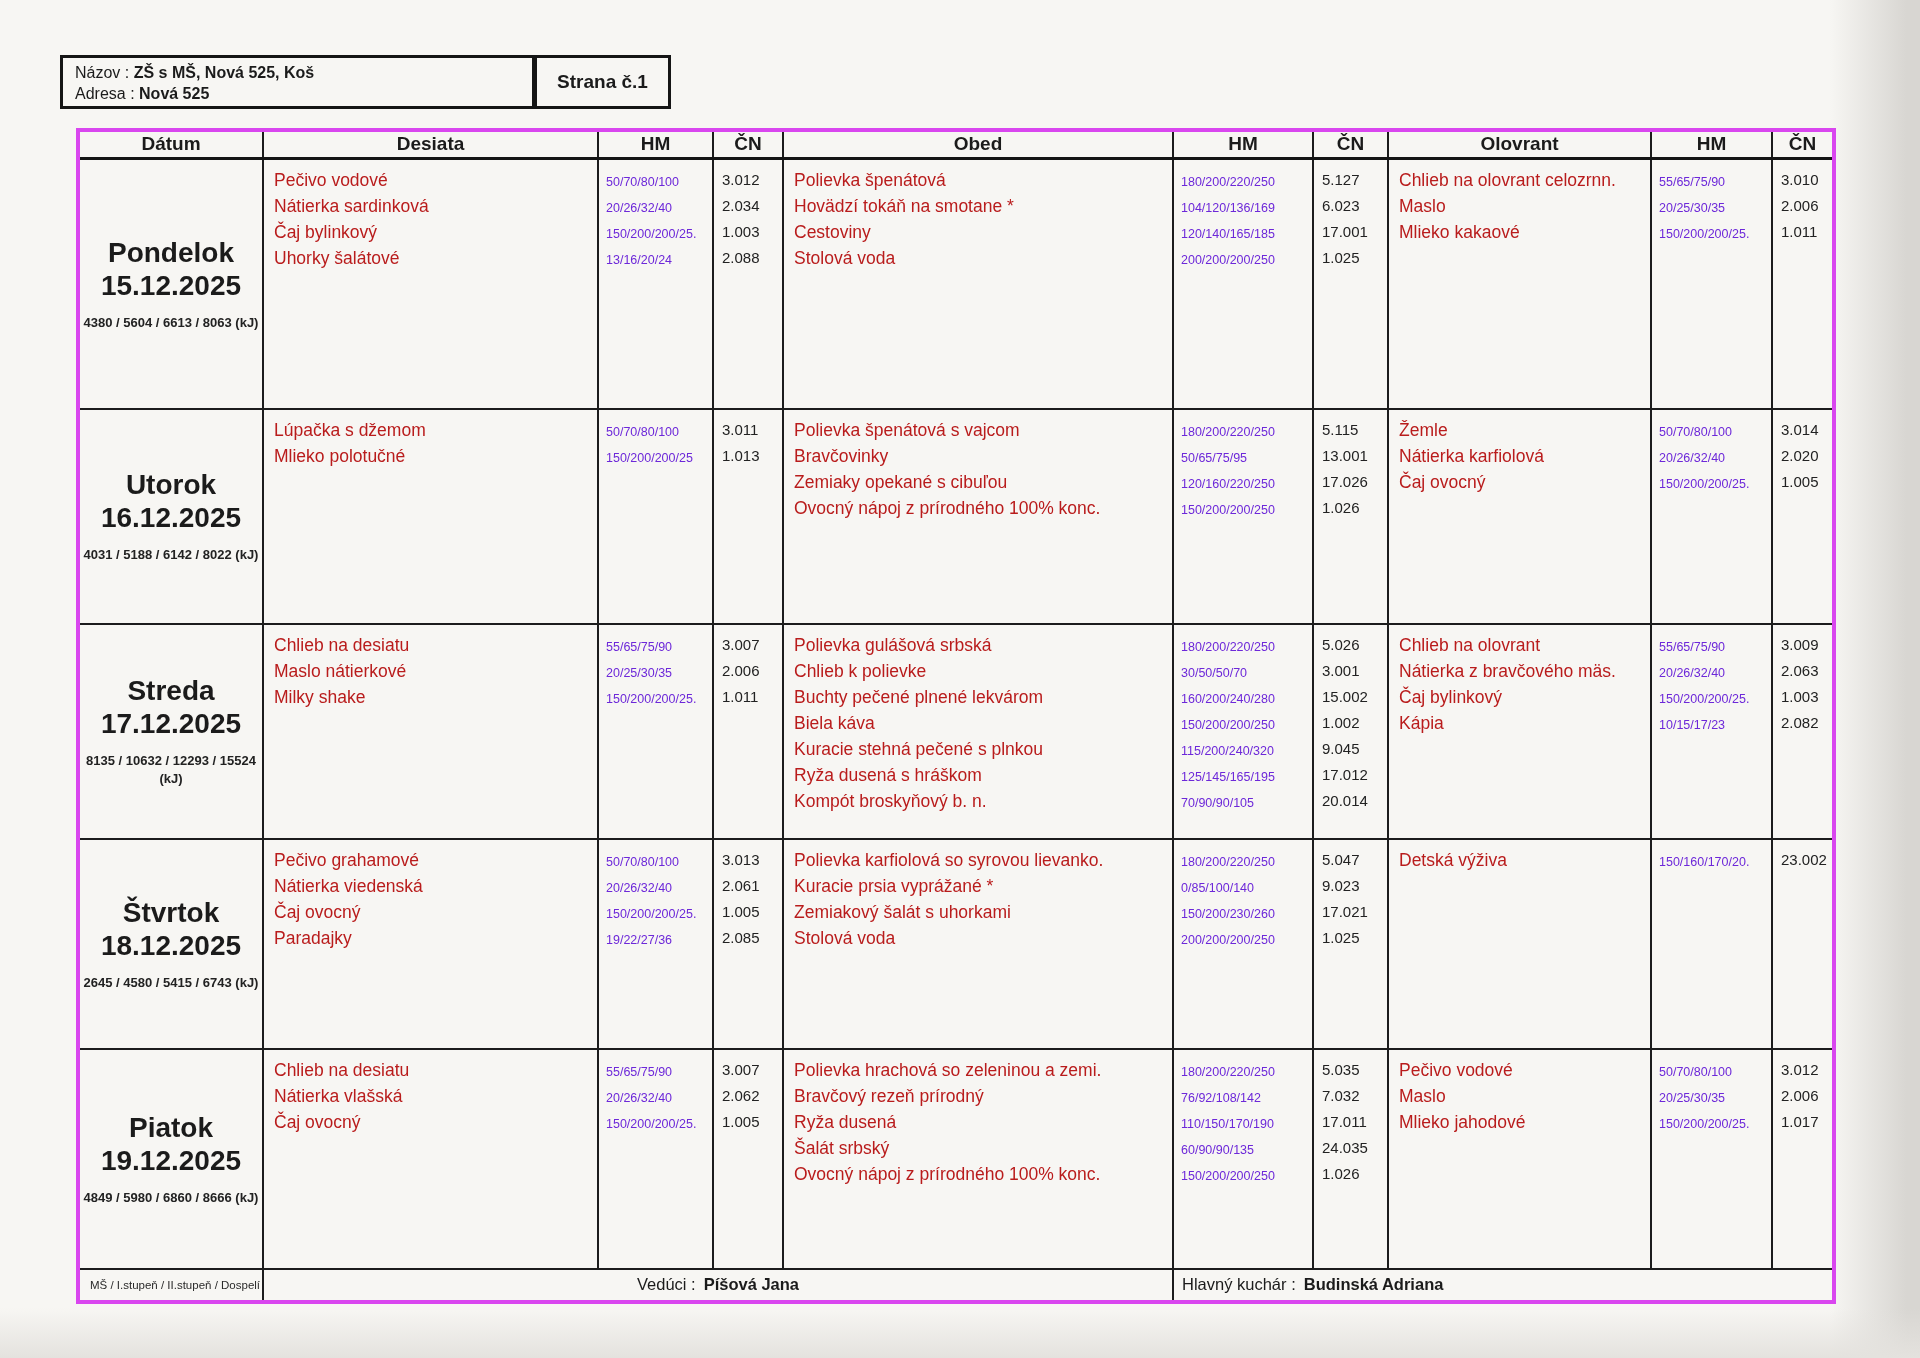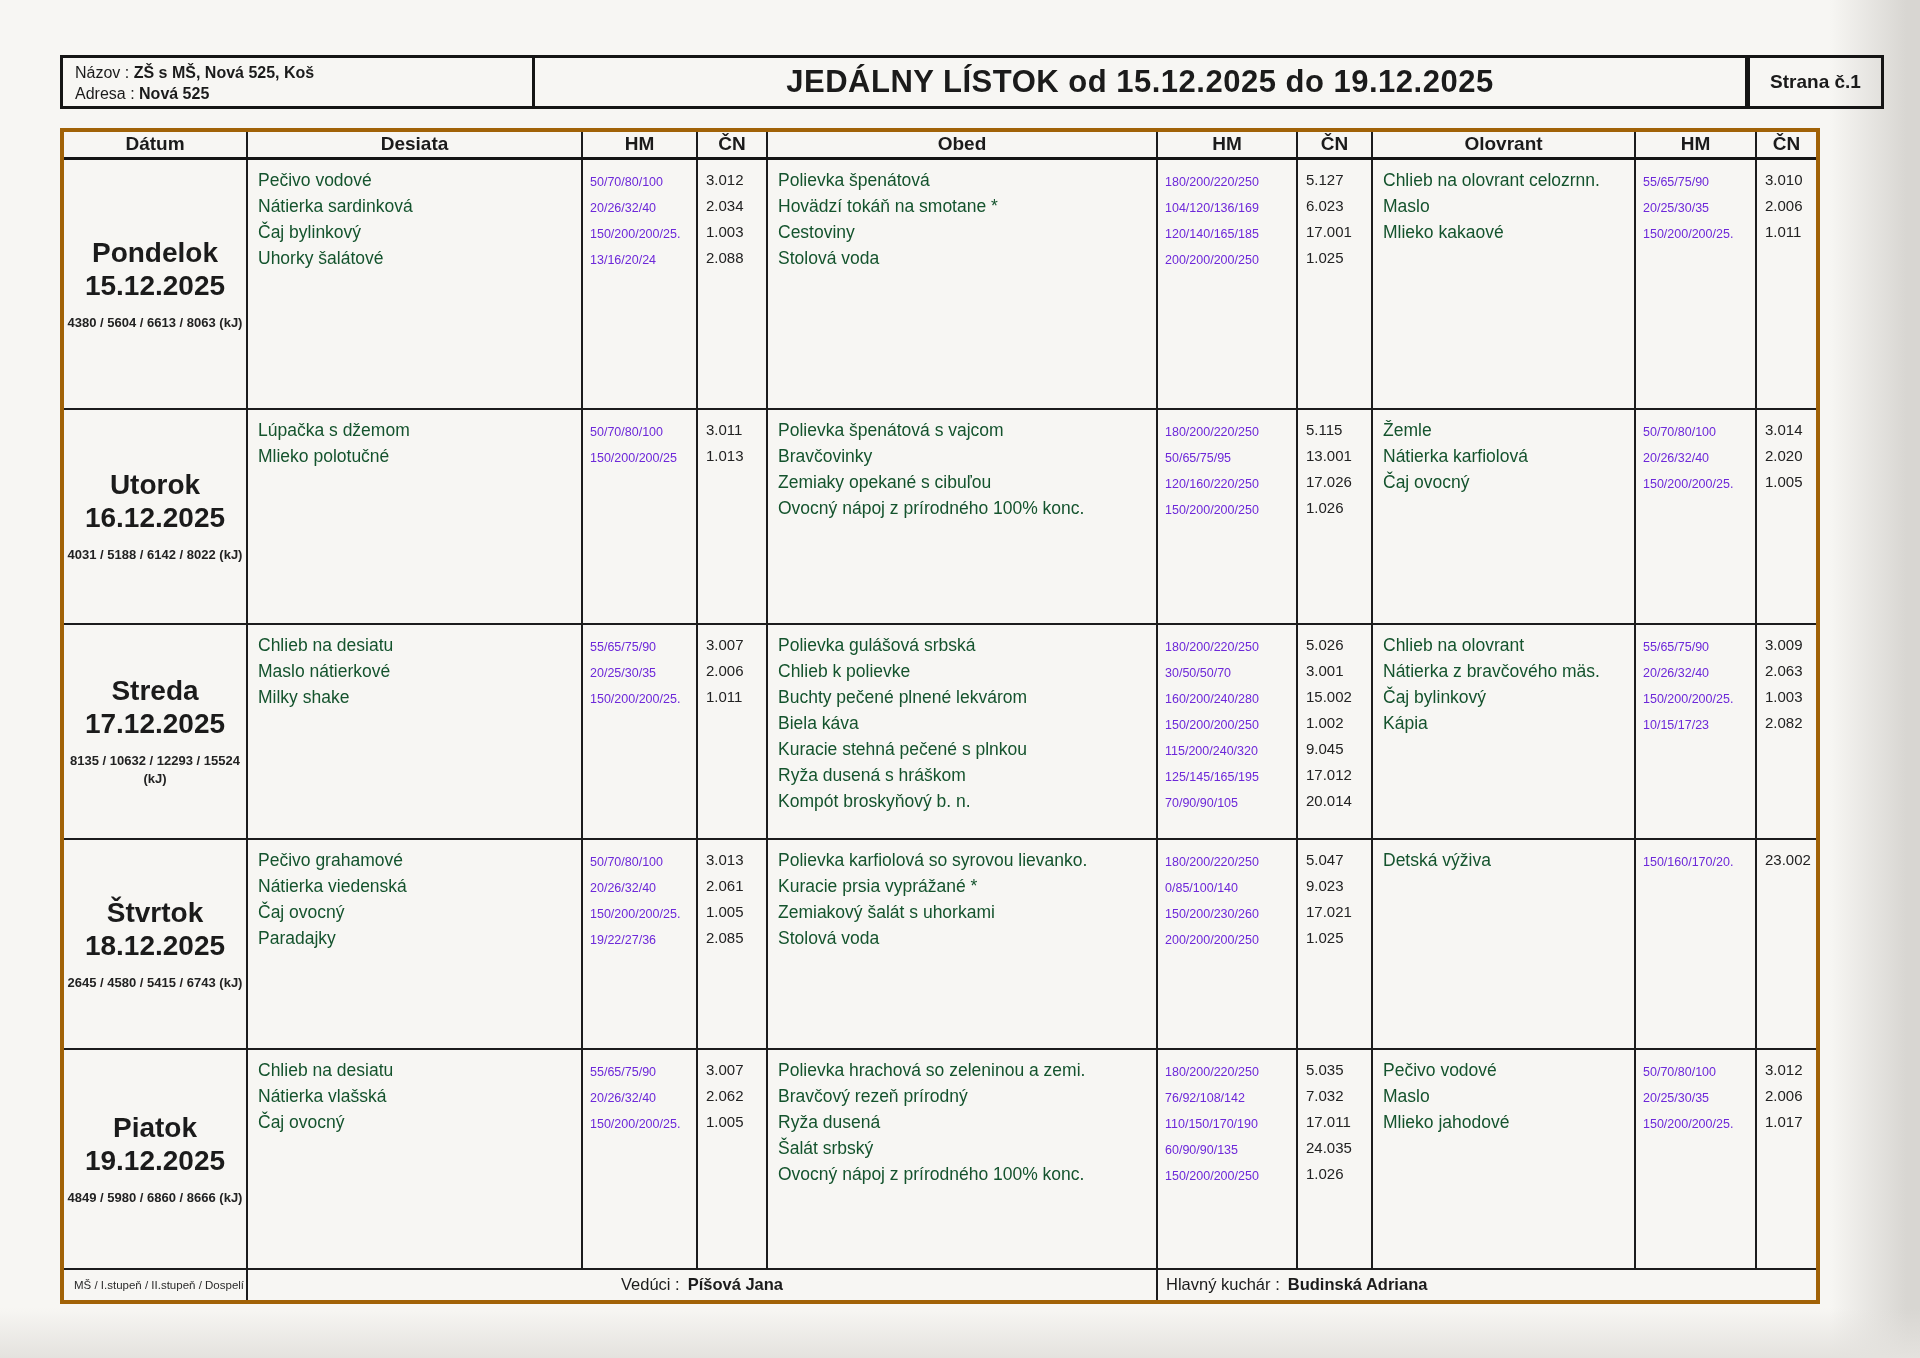--- a/index.html
+++ b/index.html
@@ -46,25 +46,25 @@
   }
   .page-box {
     width:136px; height:100%;
     border:3px solid #151515; border-left:2px solid #151515;
     display:flex; align-items:center; justify-content:center;
   }
   .page-num { font-size:19px; font-weight:bold; white-space:nowrap; }
 
   
   .menu-table {
-    position:absolute; left:60px; top:128px;
+    position:absolute; left:76px; top:128px;
     width:1756px;
     border-collapse:collapse;
     table-layout:fixed;
-    border:4px solid #a16207;
+    border:4px solid #d946ef;
   }
   .menu-table th, .menu-table td {
     border:2px solid #1c1c1c;
     vertical-align:top;
     padding:0;
     overflow:hidden;
   }
   .menu-table thead th {
     height:28px;
     font-size:19px; font-weight:bold;
@@ -83,21 +83,21 @@
     text-align:center;
   }
   .day-name  { font-size:28px; font-weight:bold; line-height:33px; }
   .day-date  { font-size:28px; font-weight:bold; line-height:33px; }
   .day-kj    { font-size:13px; font-weight:bold; line-height:18px; margin-top:12px; color:#222; }
 
   .meal-cell   { padding:7px 4px 4px 10px !important; }
   .hm-cell     { padding:9px 2px 4px 7px  !important; }
   .cn-cell     { padding:7px 2px 4px 8px  !important; }
 
-  .dish-line { font-size:17.5px; line-height:26px; white-space:nowrap; color:#14532d; }
+  .dish-line { font-size:17.5px; line-height:26px; white-space:nowrap; color:#b91c1c; }
   .hm-line   { font-size:12.5px; line-height:26px; white-space:nowrap; color:#6d28d9; }
   .cn-line   { font-size:15px;   line-height:26px; white-space:nowrap; color:#222; }
 
   .footer-row td {
     height:33px;
     vertical-align:middle;
     border-top:2px solid #141414;
   }
   .f-groups {
     font-size:11.5px; color:#2a2a2a;
@@ -118,23 +118,20 @@
 </head>
 <body>
 
 <div class="scan-edge-right"></div>
 <div class="scan-edge-bottom"></div>
 
 <div class="top-header">
   <div class="school-box">
     <div class="school-line"><span>Názov :</span> <b>ZŠ s MŠ, Nová 525, Koš</b></div>
     <div class="school-line"><span>Adresa :</span> <b>Nová 525</b></div>
-  </div>
-  <div class="title-box">
-    <div class="doc-title">JEDÁLNY LÍSTOK od 15.12.2025 do 19.12.2025</div>
   </div>
   <div class="page-box">
     <div class="page-num">Strana č.1</div>
   </div>
 </div>
 
 <table class="menu-table">
   <colgroup>
     <col style="width:185px">
       <col style="width:335px">

